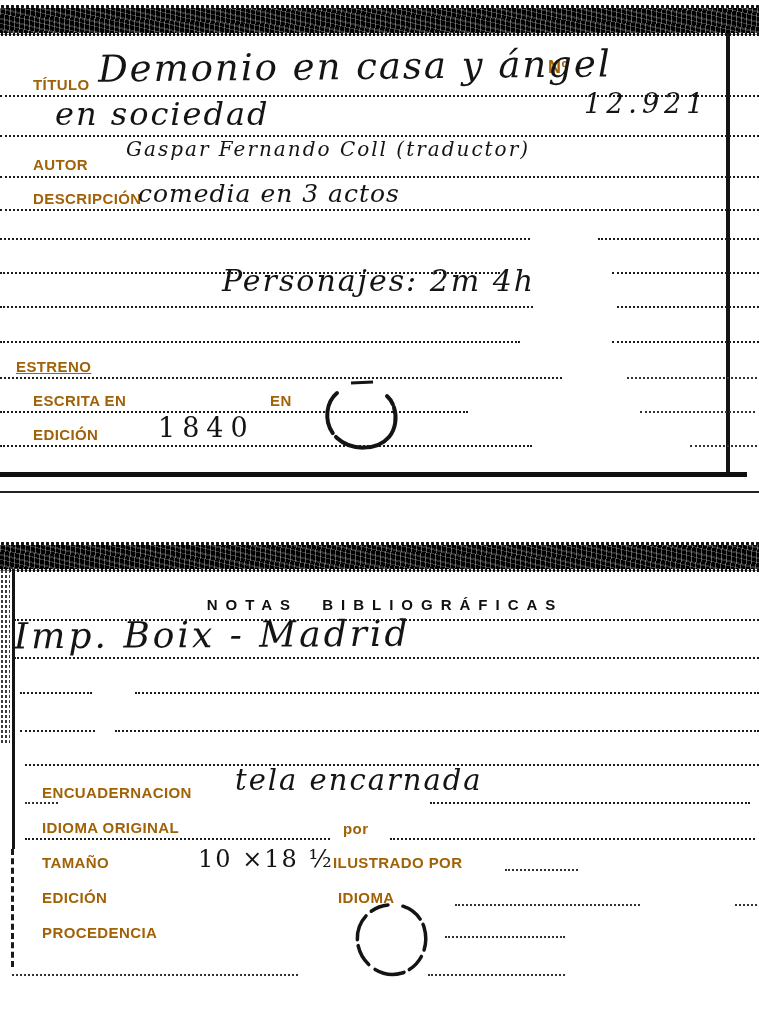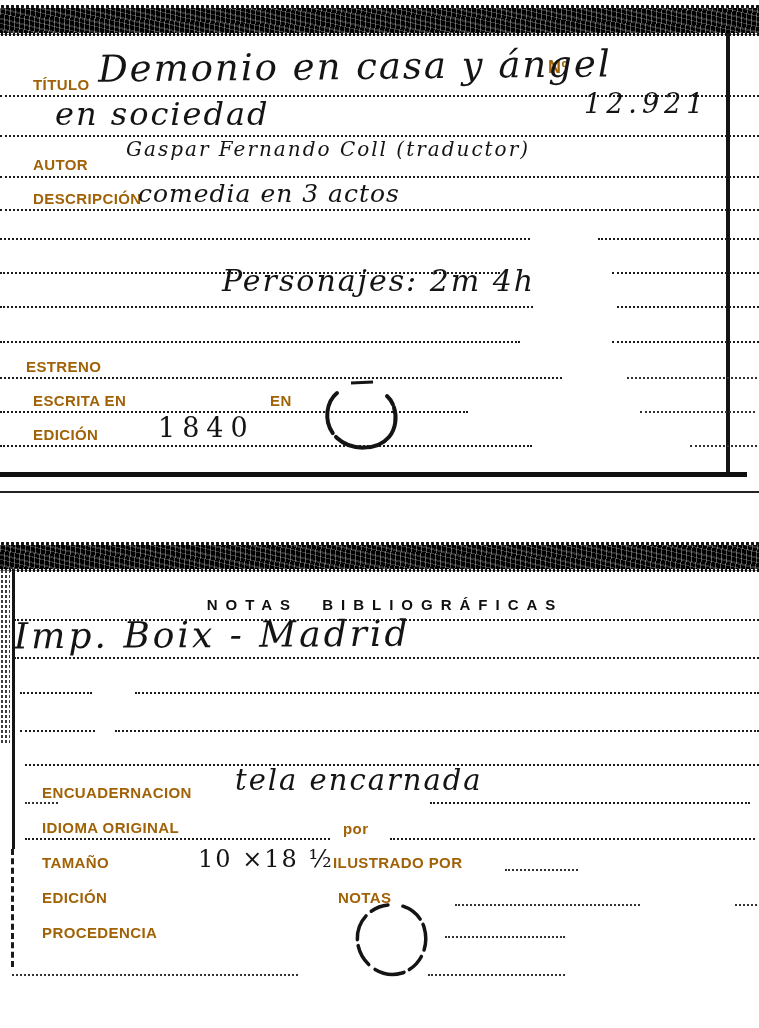--- a/index.html
+++ b/index.html
@@ -56,21 +56,21 @@
 <div class="page">
 
   <div class="band" style="top:8px;height:25px;"></div>
   <div class="vline" style="left:726px;top:33px;width:4px;height:442px;"></div>
   <div class="hline" style="left:0;top:472px;width:747px;height:5px;"></div>
   <div class="hline" style="left:0;top:491px;width:759px;height:2px;background:#222;"></div>
 
   <div class="label" style="left:33px;top:76px;">TÍTULO</div>
   <div class="label" style="left:33px;top:156px;">AUTOR</div>
   <div class="label" style="left:33px;top:190px;">DESCRIPCIÓN</div>
-  <div class="label" style="left:26px;top:358px;">ESTRENO</div>
+  <div class="label" style="left:16px;top:358px;text-decoration:underline;">ESTRENO</div>
   <div class="label" style="left:33px;top:392px;">ESCRITA EN</div>
   <div class="label" style="left:270px;top:392px;">EN</div>
   <div class="label" style="left:33px;top:426px;">EDICIÓN</div>
   <div class="label" style="left:548px;top:57px;font-size:18px;">Nº</div>
 
   <div class="dots" style="left:0;top:95px;width:759px;"></div>
   <div class="dots" style="left:0;top:135px;width:759px;"></div>
   <div class="dots" style="left:0;top:176px;width:759px;"></div>
   <div class="dots" style="left:0;top:209px;width:759px;"></div>
   <div class="dots" style="left:0;top:238px;width:530px;"></div>
@@ -108,21 +108,21 @@
 
   <div class="heading" style="left:150px;top:596px;width:470px;text-align:center;">NOTAS BIBLIOGRÁFICAS</div>
 
   <div class="label" style="left:42px;top:784px;">ENCUADERNACION</div>
   <div class="label" style="left:42px;top:819px;">IDIOMA ORIGINAL</div>
   <div class="label" style="left:42px;top:854px;">TAMAÑO</div>
   <div class="label" style="left:42px;top:889px;">EDICIÓN</div>
   <div class="label" style="left:42px;top:924px;">PROCEDENCIA</div>
   <div class="label" style="left:343px;top:820px;text-transform:none;">por</div>
   <div class="label" style="left:333px;top:854px;">ILUSTRADO POR</div>
-  <div class="label" style="left:338px;top:889px;">NOTAS</div>
+  <div class="label" style="left:338px;top:889px;">IDIOMA</div>
 
   <div class="dots" style="left:14px;top:619px;width:745px;"></div>
   <div class="dots" style="left:14px;top:657px;width:745px;"></div>
   <div class="dots" style="left:20px;top:692px;width:72px;"></div>
   <div class="dots" style="left:135px;top:692px;width:624px;"></div>
   <div class="dots" style="left:20px;top:730px;width:75px;"></div>
   <div class="dots" style="left:115px;top:730px;width:644px;"></div>
   <div class="dots" style="left:25px;top:764px;width:734px;"></div>
   <div class="dots light" style="left:25px;top:802px;width:33px;"></div>
   <div class="dots" style="left:430px;top:802px;width:320px;"></div>

